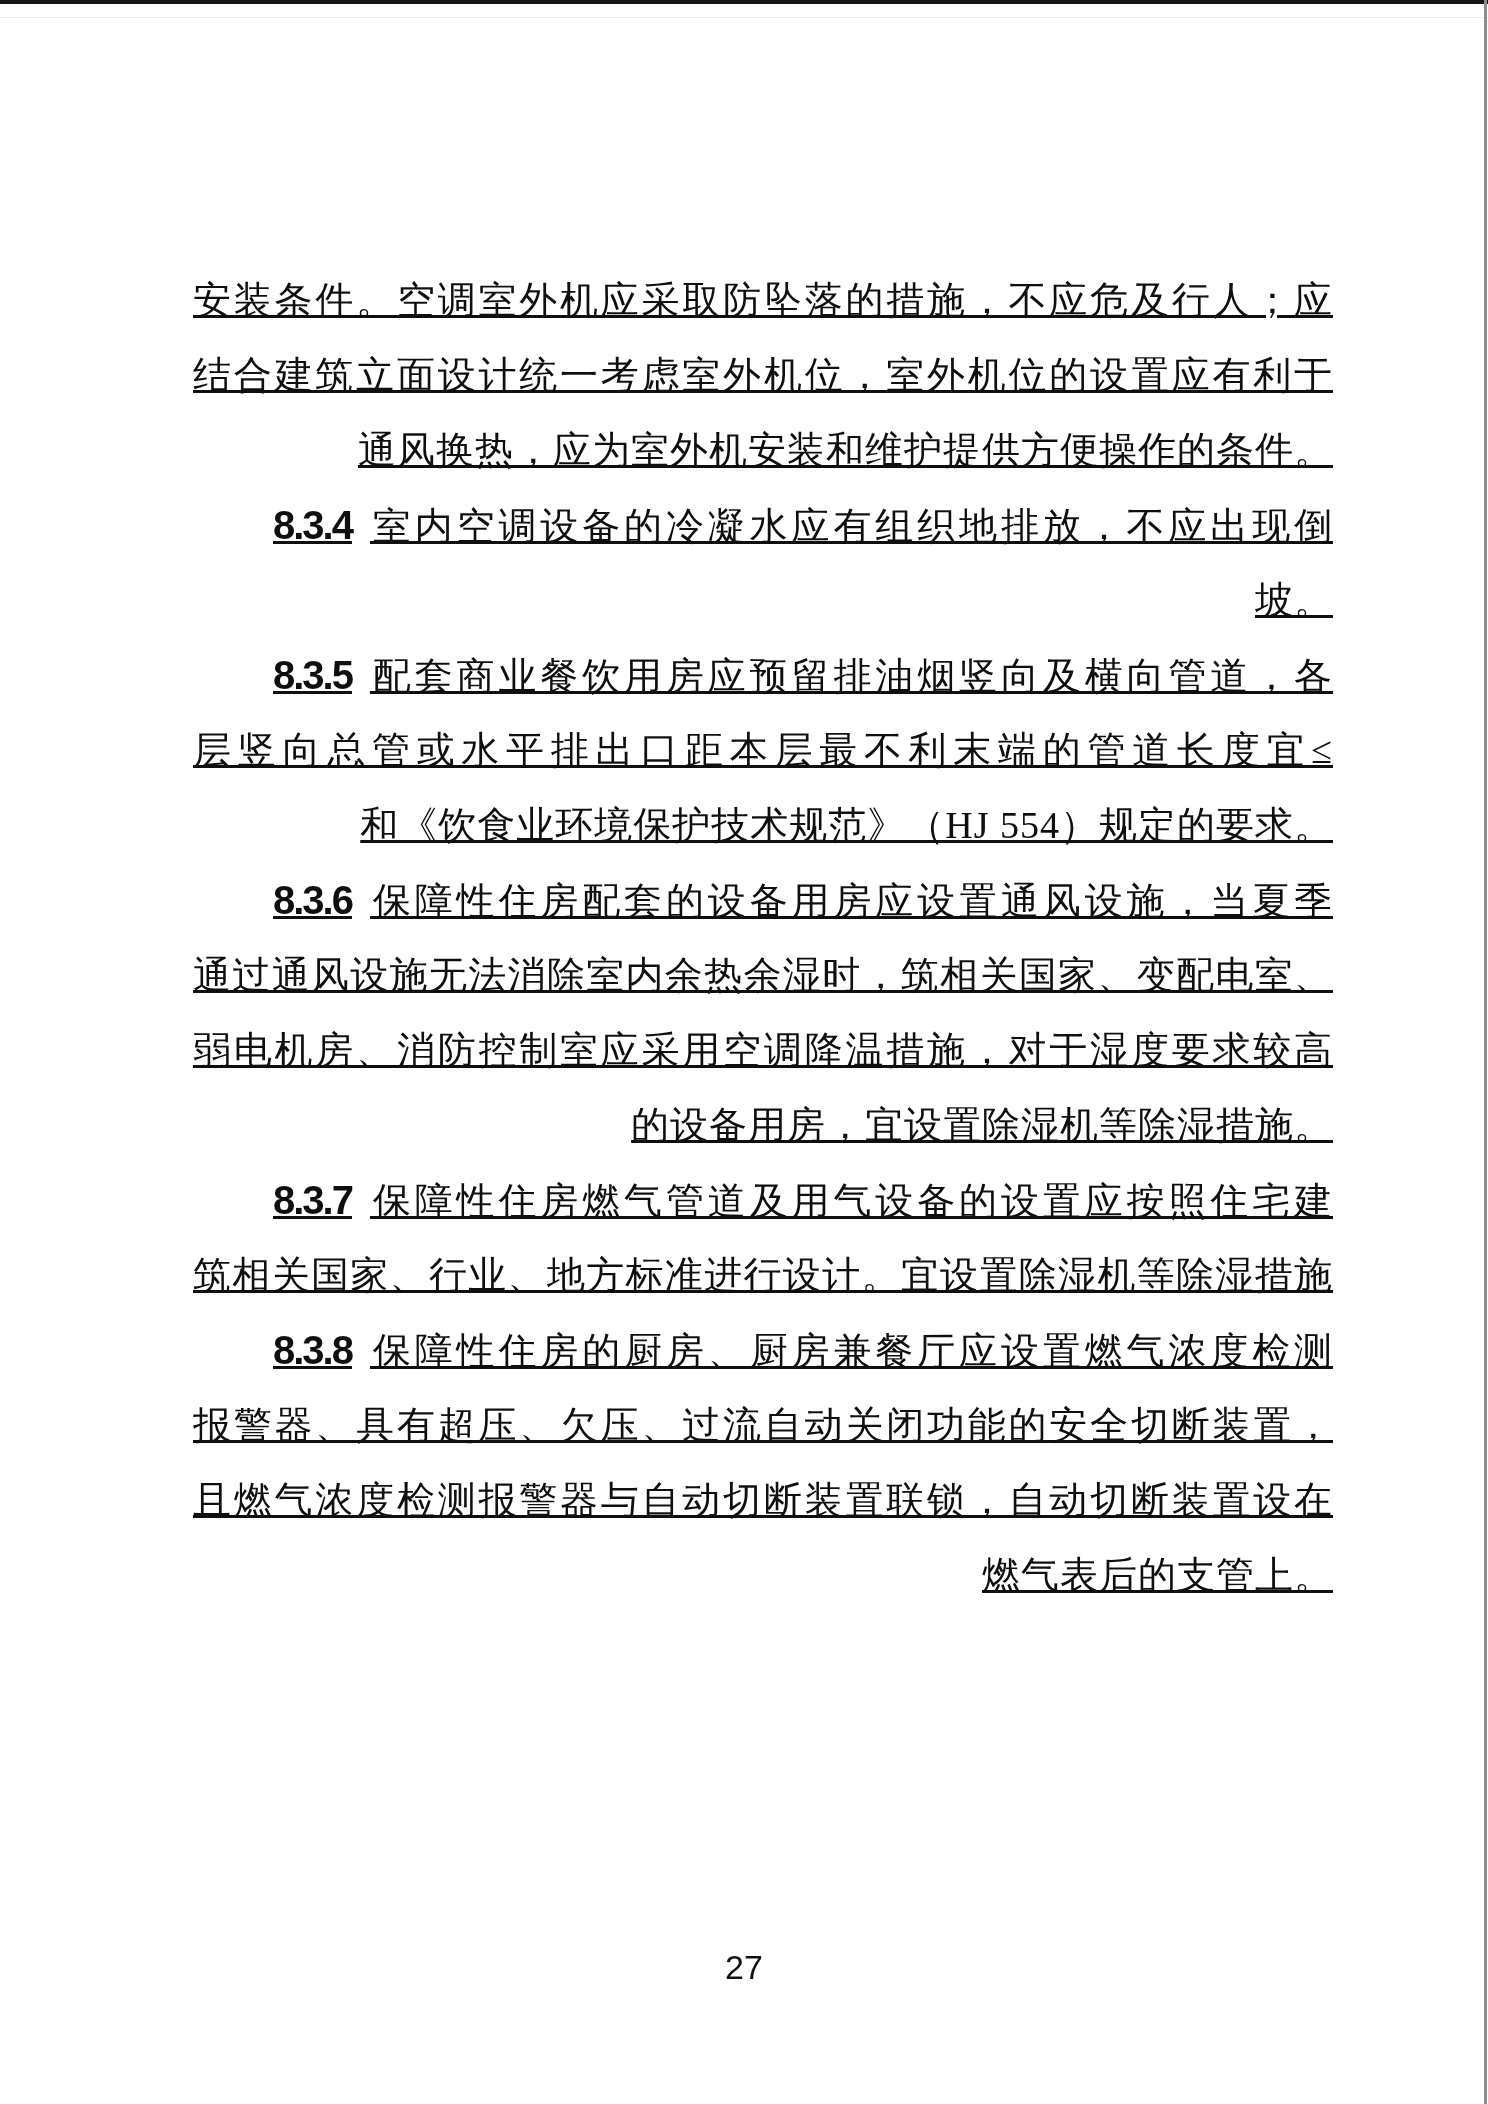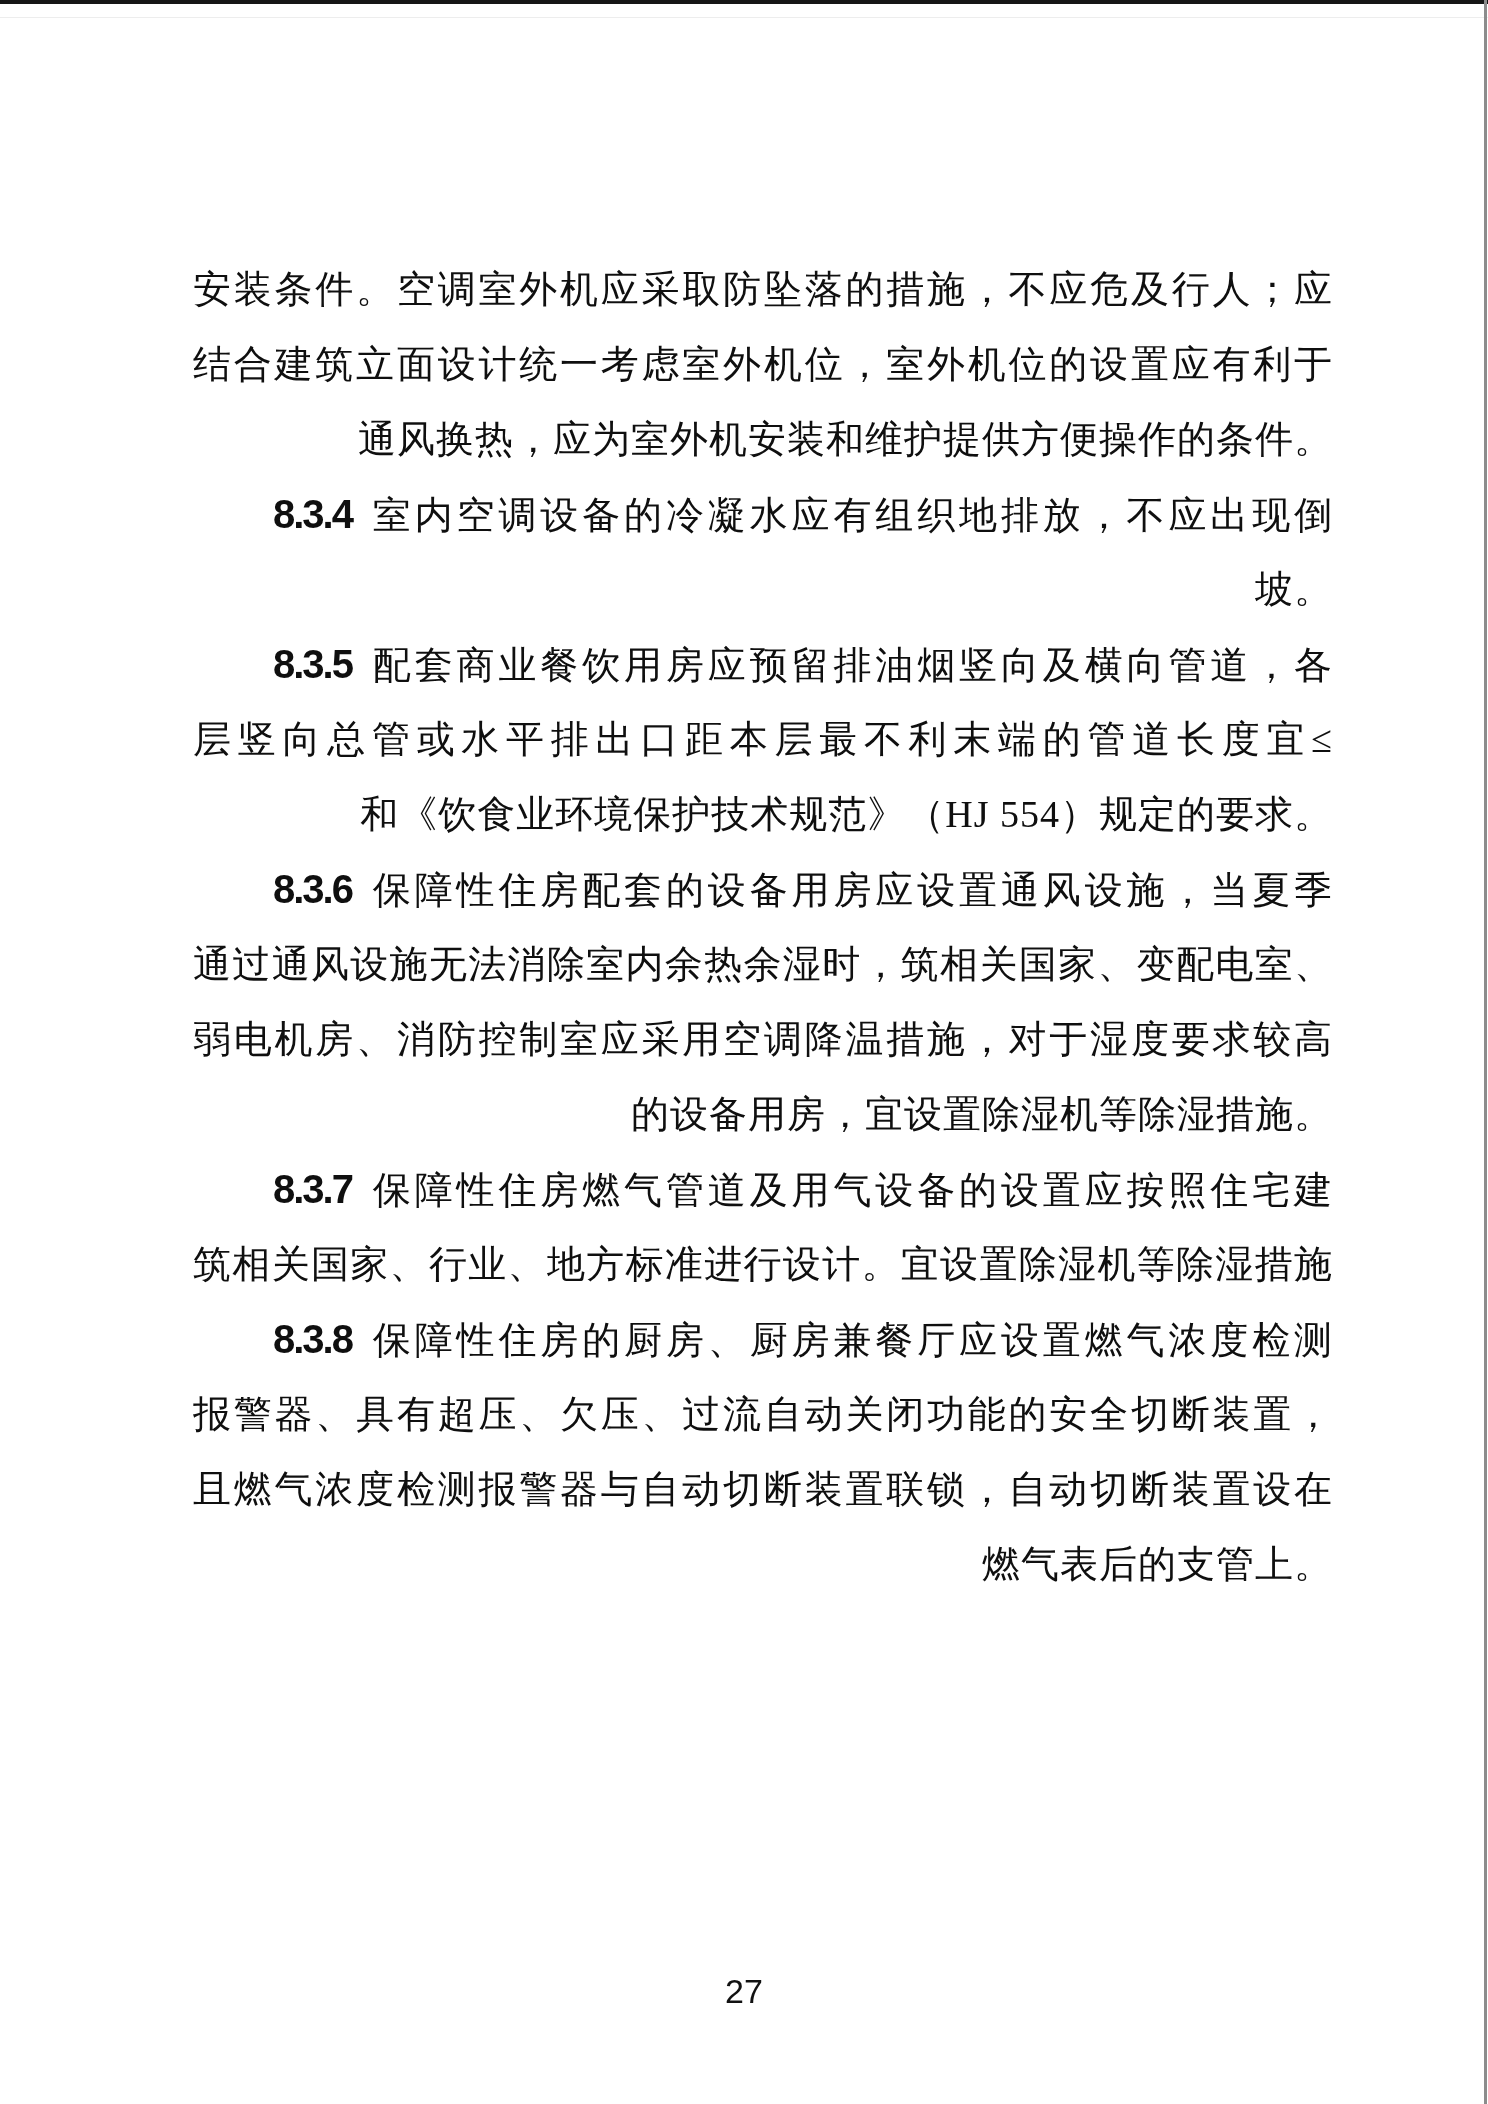--- a/index.html
+++ b/index.html
@@ -21,25 +21,26 @@
     width: 1488px; height: 1px;
     background: #ededed;
   }
   .right-edge {
     position: absolute; top: 0; right: 1px;
     width: 3px; height: 2104px;
     background: #8c8c8c;
   }
   .text-body {
     position: absolute;
-    left: 193px; top: 252px;
+    left: 193px; top: 263px;
     width: 1140px;
     font-size: 38px;
     line-height: 75px;
     letter-spacing: 1px;
+    text-decoration: underline;
   }
   .line {
     height: 75px;
     white-space: nowrap;
     text-align: right;
   }
   .line.justify {
     text-align: justify;
     text-align-last: justify;
   }
@@ -55,21 +56,20 @@
     font-size: 40px;
   }
   .page-number {
     position: absolute;
     top: 1948px; left: 0;
     width: 1488px;
     text-align: center;
     font-family: "Liberation Sans", sans-serif;
     font-size: 34px;
     color: #111111;
-    margin-top: 24px;
   }
 </style>
 </head>
 <body>
 
 <div class="top-bar"></div>
 <div class="top-divider"></div>
 <div class="right-edge"></div>
 
 <div class="text-body">

